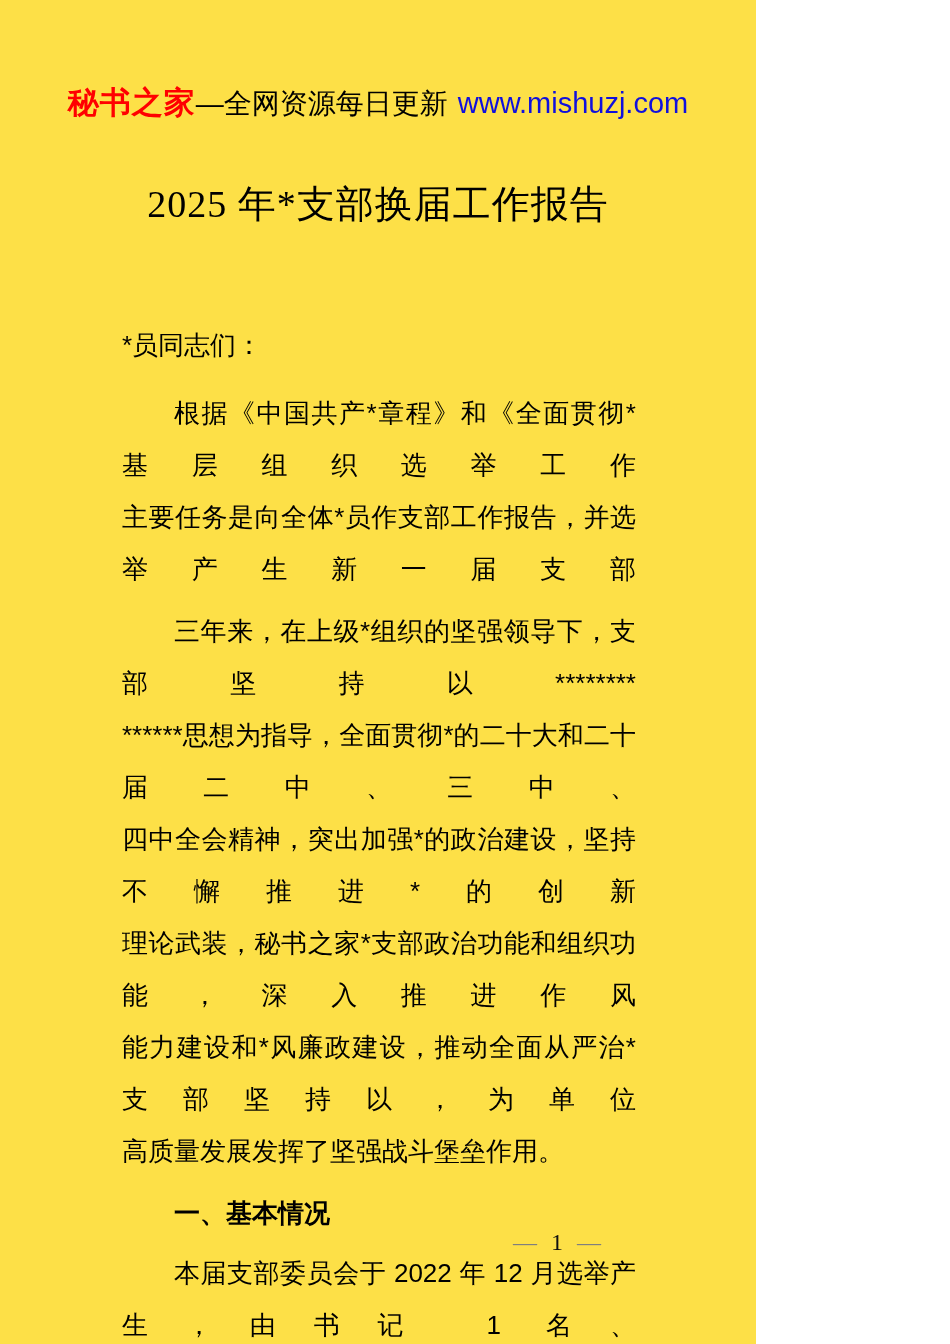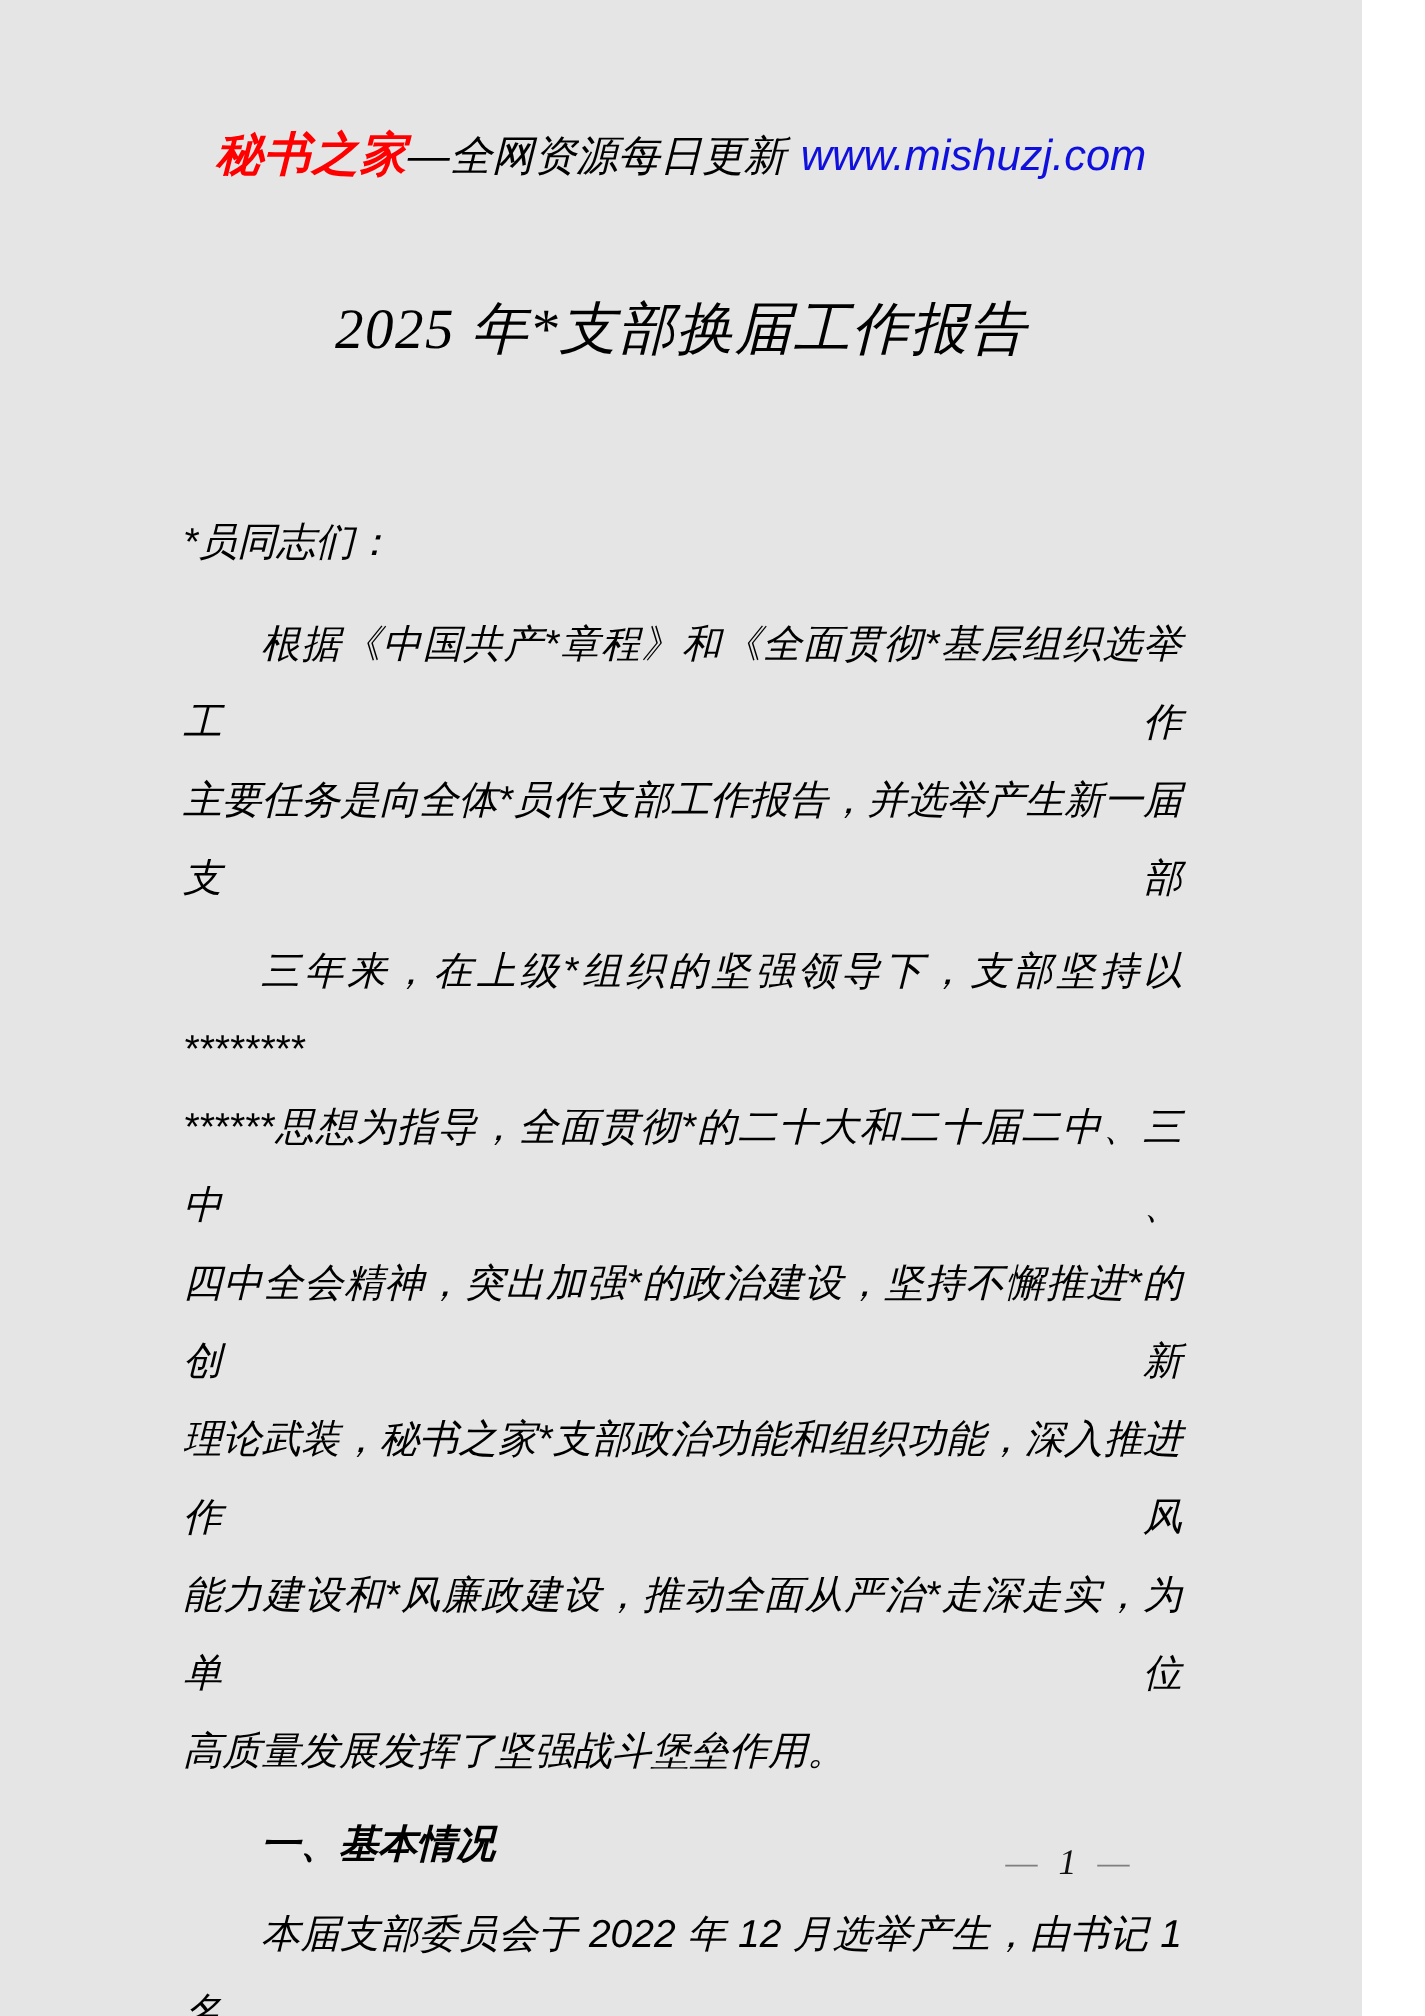--- a/index.html
+++ b/index.html
@@ -1,25 +1,24 @@
 <!DOCTYPE html>
 <html><head>
 <meta charset="utf-8">
 <style>
   html, body { margin: 0; padding: 0; background: #ffffff; }
   .page {
     position: relative;
-    width: 908px;
+    width: 756px;
     height: 1344px;
-    background: #e5e5e5;
+    background: #fde047;
     overflow: hidden;
     font-family: "Liberation Sans", "DejaVu Sans", sans-serif;
     color: #000000;
     box-sizing: border-box;
-    font-style: italic;
   }
   
   .hdr {
     margin-top: 84px;
     text-align: center;
     font-size: 27px;
     line-height: 38px;
     white-space: nowrap;
   }
   .hdr .site {
@@ -33,21 +32,21 @@
     font-size: 28px;
   }
   .hdr .url {
     color: #1010dd;
     font-size: 29px;
     margin-left: 10px;
     text-decoration: none;
   }
   
   .title {
-    margin-top: 72px;
+    margin-top: 56px;
     text-align: center;
     font-family: "Liberation Serif", "DejaVu Serif", serif;
     font-size: 38px;
     line-height: 50px;
     font-weight: 400;
     letter-spacing: 1px;
   }
   
   .body-col {
     padding: 0 120px 0 122px;
@@ -103,21 +102,21 @@
     <div class="para">
       <span class="line j ind">根据《中国共产*章程》和《全面贯彻*基层组织选举工作</span>
       <span class="line j">主要任务是向全体*员作支部工作报告，并选举产生新一届支部</span>
     </div>
 
     <div class="para">
       <span class="line j ind">三年来，在上级*组织的坚强领导下，支部坚持以********</span>
       <span class="line j">******思想为指导，全面贯彻*的二十大和二十届二中、三中、</span>
       <span class="line j">四中全会精神，突出加强*的政治建设，坚持不懈推进*的创新</span>
       <span class="line j">理论武装，秘书之家*支部政治功能和组织功能，深入推进作风</span>
-      <span class="line j">能力建设和*风廉政建设，推动全面从严治*走深走实，为单位</span>
+      <span class="line j">能力建设和*风廉政建设，推动全面从严治*支部坚持以，为单位</span>
       <span class="line">高质量发展发挥了坚强战斗堡垒作用。</span>
     </div>
 
     <div class="heading">一、基本情况</div>
 
     <div class="para">
       <span class="line j ind">本届支部委员会于 2022 年 12 月选举产生，由书记 1 名、</span>
 
     </div>
 

